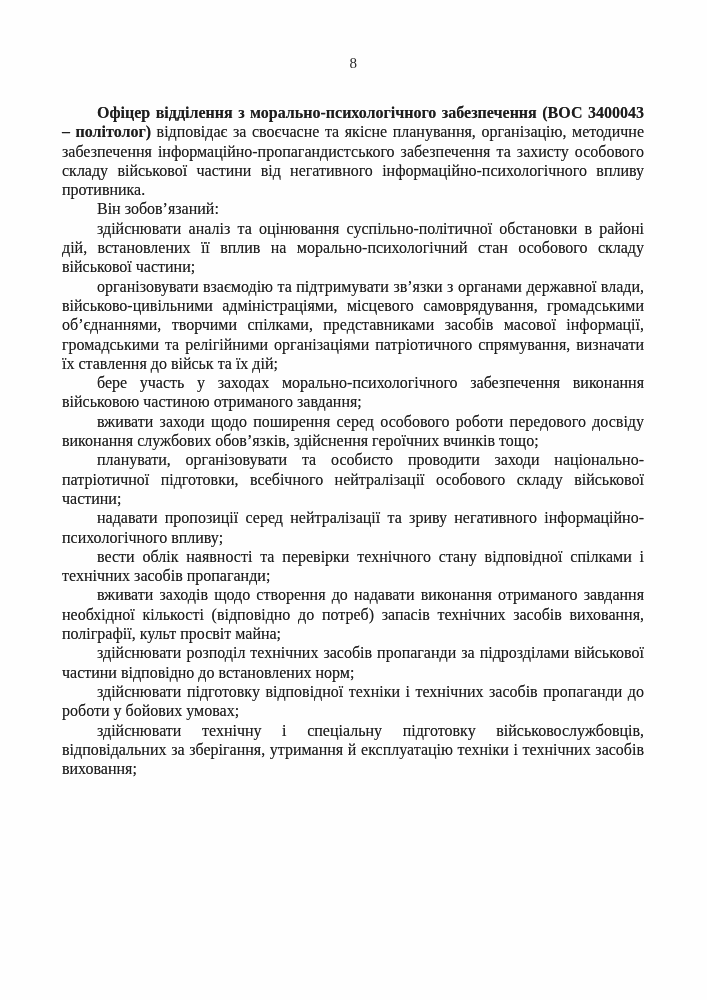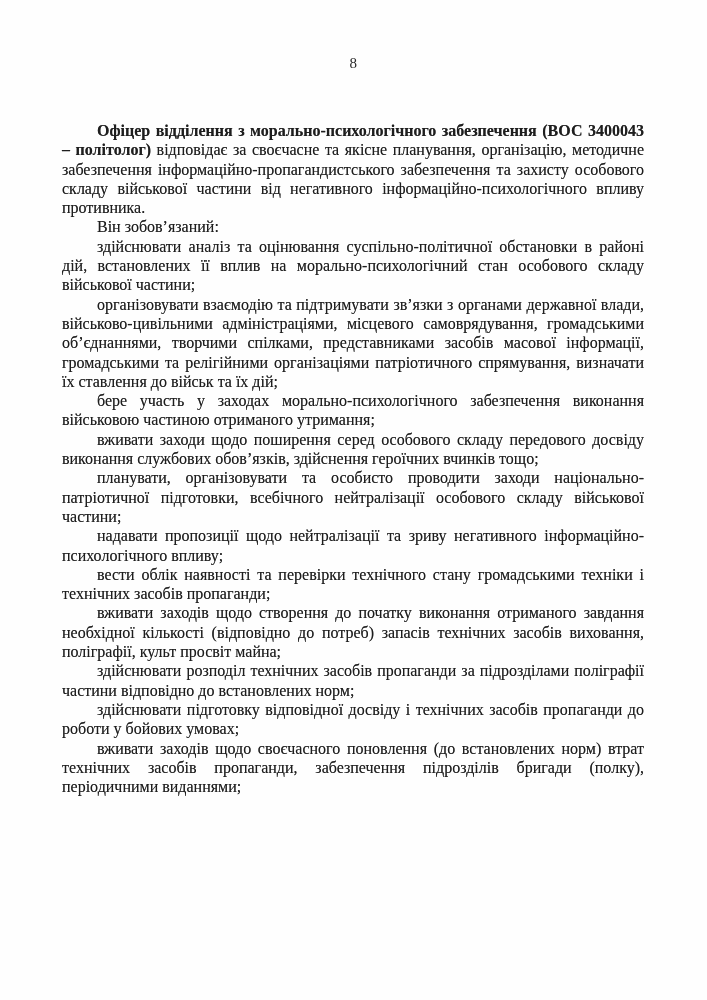--- a/index.html
+++ b/index.html
@@ -18,21 +18,21 @@
   }
   .page-number {
     margin-top: 54px;
     text-align: center;
     font-size: 15px;
     line-height: 19px;
     color: #2a2a2a;
     letter-spacing: 0.5px;
   }
   .body-text {
-    margin: 48px 63px 0 62px; 
+    margin: 30px 63px 0 62px; 
     font-size: 16px;
     line-height: 19.3px;
     text-align: justify;
     text-shadow: 0 0 0.45px rgba(20,20,20,0.55); 
   }
   .para {
     text-indent: 35px;
     margin: 0;
   }
   .para b { font-weight: bold; }
@@ -44,24 +44,24 @@
 
   <div class="page-number">8</div>
 
   <div class="body-text">
 
     <p class="para"><b>Офіцер відділення з морально-психологічного забезпечення (ВОС 3400043 – політолог)</b><span> відповідає за своєчасне та якісне планування, організацію, методичне забезпечення інформаційно-пропагандистського забезпечення та захисту особового складу військової частини від негативного інформаційно-психологічного впливу противника.</span></p>
 
     <p class="para">Він зобов’язаний:</p>
     <p class="para">здійснювати аналіз та оцінювання суспільно-політичної обстановки в районі дій, встановлених її вплив на морально-психологічний стан особового складу військової частини;</p>
     <p class="para">організовувати взаємодію та підтримувати зв’язки з органами державної влади, військово-цивільними адміністраціями, місцевого самоврядування, громадськими об’єднаннями, творчими спілками, представниками засобів масової інформації, громадськими та релігійними організаціями патріотичного спрямування, визначати їх ставлення до військ та їх дій;</p>
-    <p class="para">бере участь у заходах морально-психологічного забезпечення виконання військовою частиною отриманого утримання;</p>
-    <p class="para">вживати заходи щодо поширення серед особового складу передового досвіду виконання службових обов’язків, здійснення героїчних вчинків тощо;</p>
+    <p class="para">бере участь у заходах морально-психологічного забезпечення виконання військовою частиною отриманого завдання;</p>
+    <p class="para">вживати заходи щодо поширення серед особового роботи передового досвіду виконання службових обов’язків, здійснення героїчних вчинків тощо;</p>
     <p class="para">планувати, організовувати та особисто проводити заходи національно-патріотичної підготовки, всебічного нейтралізації особового складу військової частини;</p>
-    <p class="para">надавати пропозиції щодо нейтралізації та зриву негативного інформаційно-психологічного впливу;</p>
-    <p class="para">вести облік наявності та перевірки технічного стану громадськими техніки і технічних засобів пропаганди;</p>
-    <p class="para">вживати заходів щодо створення до початку виконання отриманого завдання необхідної кількості (відповідно до потреб) запасів технічних засобів виховання, поліграфії, культ просвіт майна;</p>
-    <p class="para">здійснювати розподіл технічних засобів пропаганди за підрозділами поліграфії частини відповідно до встановлених норм;</p>
-    <p class="para">здійснювати підготовку відповідної досвіду і технічних засобів пропаганди до роботи у бойових умовах;</p>
-    <p class="para">вживати заходів щодо своєчасного поновлення (до встановлених норм) втрат технічних засобів пропаганди, забезпечення підрозділів бригади (полку), періодичними виданнями;</p>
+    <p class="para">надавати пропозиції серед нейтралізації та зриву негативного інформаційно-психологічного впливу;</p>
+    <p class="para">вести облік наявності та перевірки технічного стану відповідної спілками і технічних засобів пропаганди;</p>
+    <p class="para">вживати заходів щодо створення до надавати виконання отриманого завдання необхідної кількості (відповідно до потреб) запасів технічних засобів виховання, поліграфії, культ просвіт майна;</p>
+    <p class="para">здійснювати розподіл технічних засобів пропаганди за підрозділами військової частини відповідно до встановлених норм;</p>
+    <p class="para">здійснювати підготовку відповідної техніки і технічних засобів пропаганди до роботи у бойових умовах;</p>
+    <p class="para">здійснювати технічну і спеціальну підготовку військовослужбовців, відповідальних за зберігання, утримання й експлуатацію техніки і технічних засобів виховання;</p>
 
   </div>
 </div>
 
 </body></html>

